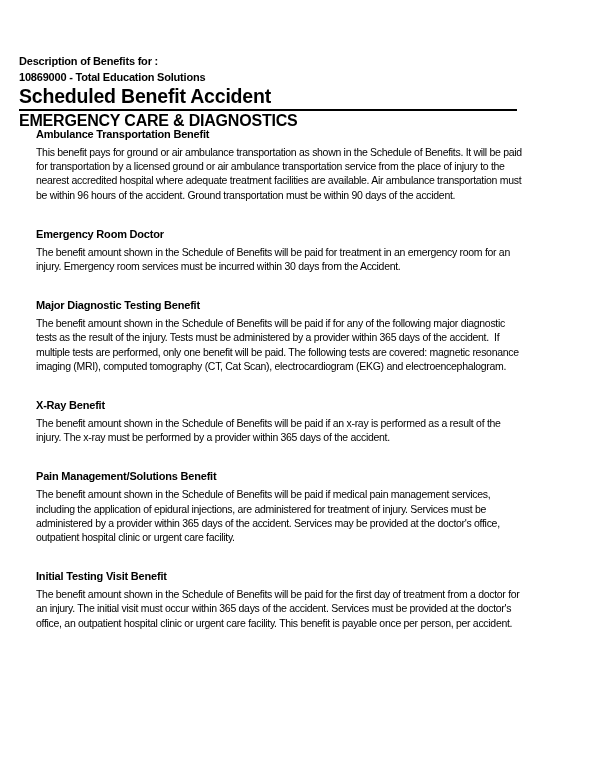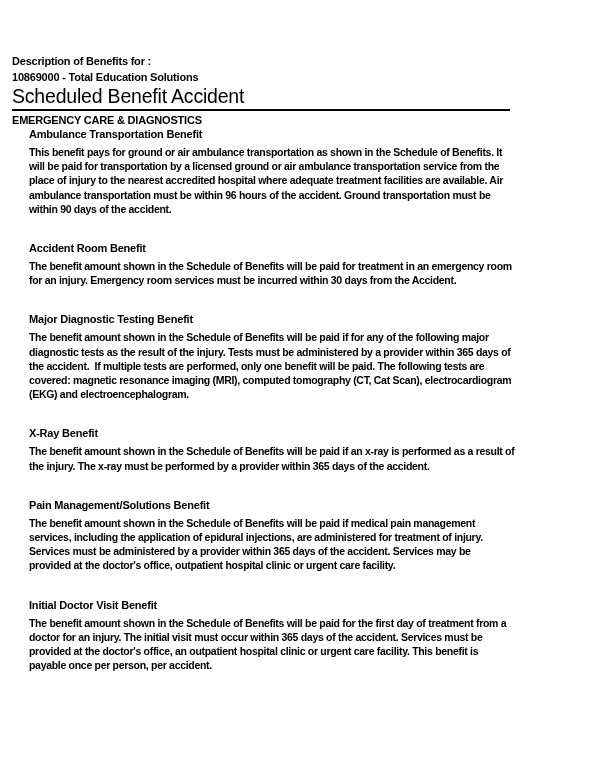--- a/index.html
+++ b/index.html
@@ -8,61 +8,61 @@
     background: #ffffff;
   }
   .page {
     position: relative;
     width: 600px;
     height: 776px;
     box-sizing: border-box;
     background: #ffffff;
     color: #000000;
     font-family: "Liberation Sans", sans-serif;
-    padding: 53px 0 0 12px;
+    padding: 53px 0 0 19px;
     overflow: hidden;
   }
   .hdr-line {
     font-size: 11px;
     font-weight: 700;
     line-height: 16px;
     letter-spacing: -0.2px;
   }
   .doc-title {
     margin: 1px 0 0 0;
     width: 498px;
     font-size: 19.5px;
-    font-weight: 400;
+    font-weight: 700;
     line-height: 20px;
     letter-spacing: -0.2px;
     padding-bottom: 3px;
     border-bottom: 2.5px solid #000000;
   }
   .category-heading {
     margin: 3px 0 0 0;
-    font-size: 11px;
+    font-size: 16px;
     font-weight: 700;
     line-height: 13px;
     letter-spacing: -0.2px;
   }
   .benefit {
     margin: 0 0 0 17px;
   }
   .benefit-heading {
     margin: 1px 0 0 0;
     font-size: 11px;
     font-weight: 700;
     line-height: 12px;
     letter-spacing: -0.2px;
   }
   .benefit-body {
     margin: 5px 0 26px 0;
     width: 486px;
     font-size: 10.5px;
-    font-weight: 700;
+    font-weight: 400;
     line-height: 14.2px;
     letter-spacing: -0.3px;
     white-space: pre-wrap;
   }
 </style>
 </head>
 <body>
 
 <div class="page">
 
@@ -72,37 +72,37 @@
   <h1 class="doc-title">Scheduled Benefit Accident</h1>
 
   <h2 class="category-heading">EMERGENCY CARE &amp; DIAGNOSTICS</h2>
 
   <section class="benefit">
     <h3 class="benefit-heading">Ambulance Transportation Benefit</h3>
     <p class="benefit-body">This benefit pays for ground or air ambulance transportation as shown in the Schedule of Benefits. It will be paid for transportation by a licensed ground or air ambulance transportation service from the place of injury to the nearest accredited hospital where adequate treatment facilities are available. Air ambulance transportation must be within 96 hours of the accident. Ground transportation must be within 90 days of the accident.</p>
   </section>
 
   <section class="benefit">
-    <h3 class="benefit-heading">Accident Room Benefit</h3>
+    <h3 class="benefit-heading">Emergency Room Doctor</h3>
     <p class="benefit-body">The benefit amount shown in the Schedule of Benefits will be paid for treatment in an emergency room for an injury. Emergency room services must be incurred within 30 days from the Accident.</p>
   </section>
 
   <section class="benefit">
     <h3 class="benefit-heading">Major Diagnostic Testing Benefit</h3>
     <p class="benefit-body">The benefit amount shown in the Schedule of Benefits will be paid if for any of the following major diagnostic tests as the result of the injury. Tests must be administered by a provider within 365 days of the accident.  If multiple tests are performed, only one benefit will be paid. The following tests are covered: magnetic resonance imaging (MRI), computed tomography (CT, Cat Scan), electrocardiogram (EKG) and electroencephalogram.</p>
   </section>
 
   <section class="benefit">
     <h3 class="benefit-heading">X-Ray Benefit</h3>
     <p class="benefit-body">The benefit amount shown in the Schedule of Benefits will be paid if an x-ray is performed as a result of the injury. The x-ray must be performed by a provider within 365 days of the accident.</p>
   </section>
 
   <section class="benefit">
     <h3 class="benefit-heading">Pain Management/Solutions Benefit</h3>
     <p class="benefit-body">The benefit amount shown in the Schedule of Benefits will be paid if medical pain management services, including the application of epidural injections, are administered for treatment of injury. Services must be administered by a provider within 365 days of the accident. Services may be provided at the doctor's office, outpatient hospital clinic or urgent care facility.</p>
   </section>
 
   <section class="benefit">
-    <h3 class="benefit-heading">Initial Doctor Visit Benefit</h3>
+    <h3 class="benefit-heading">Initial Testing Visit Benefit</h3>
     <p class="benefit-body">The benefit amount shown in the Schedule of Benefits will be paid for the first day of treatment from a doctor for an injury. The initial visit must occur within 365 days of the accident. Services must be provided at the doctor's office, an outpatient hospital clinic or urgent care facility. This benefit is payable once per person, per accident.</p>
   </section>
 
 </div>
 
 </body></html>

